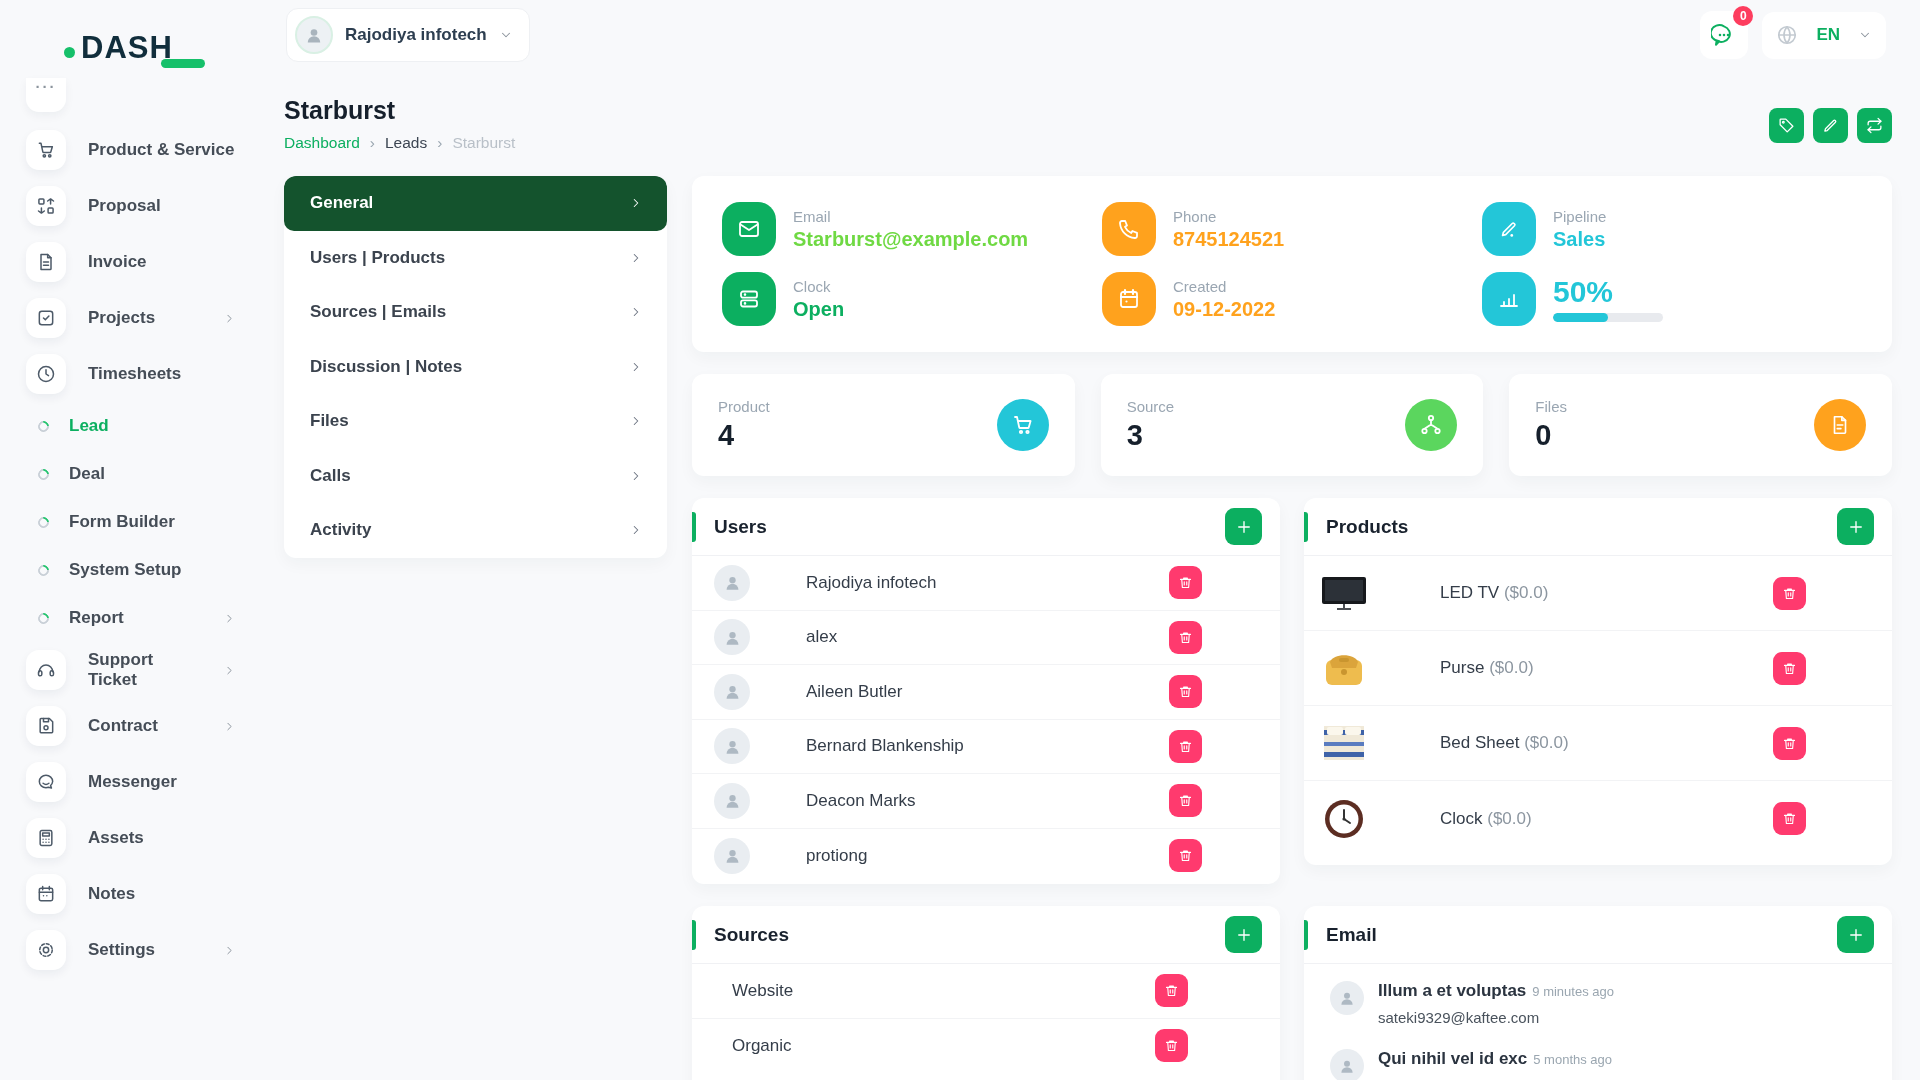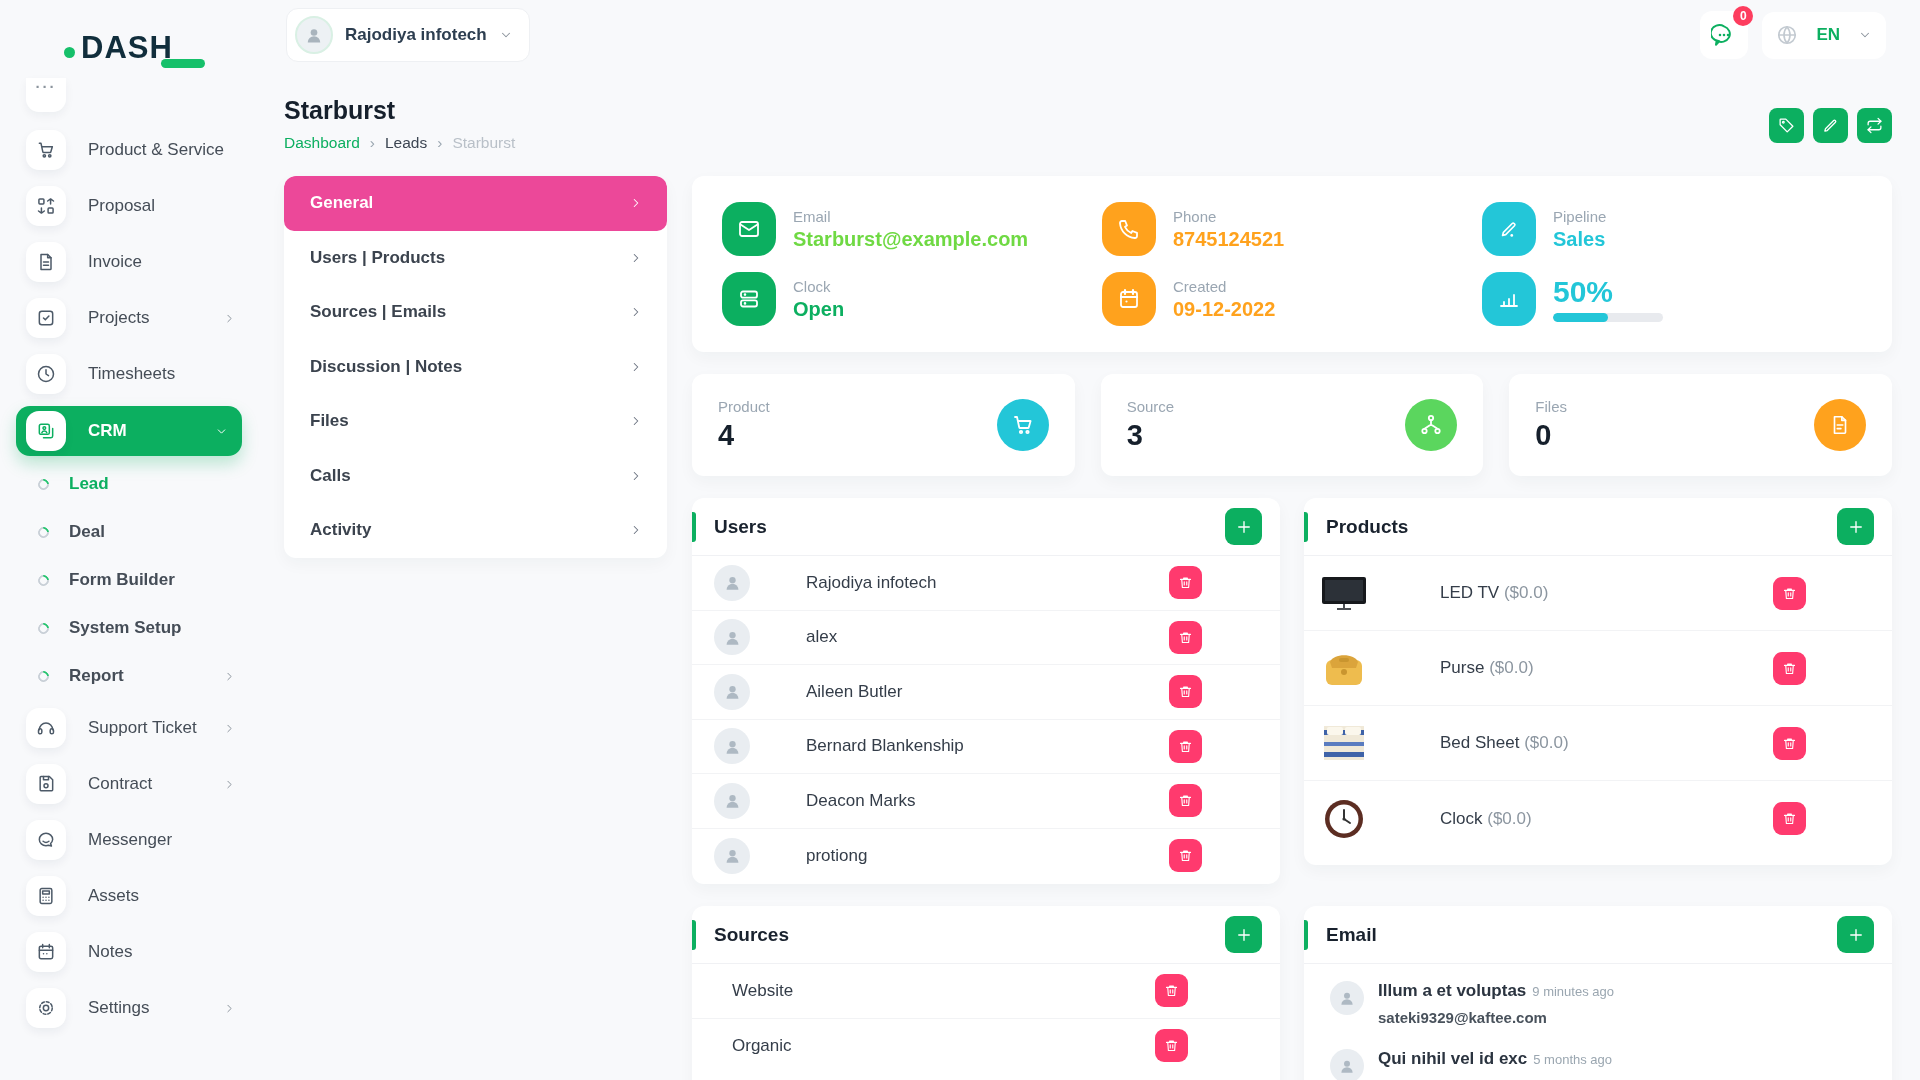--- a/index.html
+++ b/index.html
@@ -13,21 +13,21 @@
   
   .sidebar { position:absolute; left:0; top:0; width:252px; height:1080px; background:#f8f9fb; z-index:3; }
   .logo { display:flex; align-items:center; gap:6px; padding:24px 0 0 64px; height:70px; cursor:pointer; }
   .logo-dot { width:11px; height:11px; border-radius:50%; background:#16c06a; transform:translateY(5px); }
   .logo-text { font-size:31px; font-weight:800; letter-spacing:1px; color:#112e3c; position:relative; line-height:1; }
   .logo-bar { position:absolute; right:-26px; top:12px; width:44px; height:9px; border-radius:5px; background:#16c06a; }
   .menu { padding:8px 0 0 0; }
   .s-more { margin:0 0 10px 26px; width:40px; height:34px; border-radius:0 0 13px 13px; background:#ffffff; box-shadow:0 4px 10px rgba(20,40,60,.05); display:flex; align-items:flex-start; justify-content:center; color:#8b949d; font-size:15px; letter-spacing:2px; font-weight:700; }
   .s-item { display:flex; align-items:center; gap:22px; height:56px; padding:0 16px 0 26px; cursor:pointer; }
   .s-tile { width:40px; height:40px; border-radius:13px; background:#ffffff; box-shadow:0 4px 10px rgba(20,40,60,.06); display:grid; place-items:center; color:#4d5a68; flex:0 0 auto; }
-  .s-label { font-size:17px; font-weight:400; color:#454d57; }
+  .s-label { font-size:17px; font-weight:700; color:#454d57; }
   .s-chev { margin-left:auto; color:#8b939c; }
   .s-item.active-parent { background:#0caf60; border-radius:14px; margin:4px 10px 4px 16px; padding:0 14px 0 10px; height:50px; box-shadow:0 8px 16px rgba(12,175,96,.25); }
   .s-item.active-parent .s-tile { color:#0caf60; }
   .s-item.active-parent .s-label { color:#ffffff; font-weight:700; }
   .s-item.active-parent .s-chev { color:#ffffff; }
   .s-sub { display:flex; align-items:center; gap:20px; height:48px; padding:0 16px 0 38px; cursor:pointer; }
   .s-bullet { width:11px; height:11px; border-radius:50%; border:2px solid #c9d0d7; border-top-color:#27c470; transform:rotate(40deg); flex:0 0 auto; }
   .s-sub-label { font-size:17px; font-weight:600; color:#454d57; }
   .s-sub.active .s-sub-label { color:#0caf60; font-weight:700; }
 
@@ -56,21 +56,21 @@
   .head-actions { margin-left:auto; display:flex; gap:9px; margin-top:12px; }
   .act-btn { width:35px; height:35px; border-radius:8px; background:#0caf60; color:#fff; display:grid; place-items:center; border:none; cursor:pointer; }
 
   .content-row { display:flex; gap:25px; margin-top:24px; align-items:flex-start; }
   .card { background:#ffffff; border-radius:12px; box-shadow:0 6px 16px rgba(20,40,60,.04); }
 
   
   .tabs-card { width:383px; flex:0 0 auto; overflow:hidden; }
   .tab-item { display:flex; align-items:center; height:54.5px; padding:0 24px 0 26px; font-size:17px; font-weight:600; color:#3b434e; cursor:pointer; border-radius:10px; }
   .tab-item .t-chev { margin-left:auto; color:#6a7280; }
-  .tab-item.active { background:#ec4899; color:#ffffff;gap:48px; }
+  .tab-item.active { background:#14532d; color:#ffffff;gap:48px; }
   .tab-item.active .t-chev { color:#ffffff; }
 
   .right-col { flex:1; display:flex; flex-direction:column; gap:22px; }
 
   
   .overview { padding:26px 30px; display:grid; grid-template-columns:1fr 1fr 1fr; row-gap:16px; }
   .info-cell { display:flex; align-items:center; gap:17px; }
   .tile { width:54px; height:54px; border-radius:18px; display:grid; place-items:center; color:#ffffff; flex:0 0 auto; }
   .tile.green { background:#0caf60; } .tile.orange { background:#ffa21d; } .tile.cyan { background:#23c6d8; }
   .info-label { font-size:15px; color:#9aa6b2; }
@@ -108,21 +108,21 @@
   .thumb { width:48px; height:42px; display:grid; place-items:center; flex:0 0 auto; }
   .src-row .row-name { margin-left:18px; }
   .src-row { padding-left:22px; }
   .src-row .del-btn { margin-right:92px; }
 
   
   .email-entry { display:flex; gap:14px; padding:17px 24px 6px 26px; }
   .email-avatar { width:34px; height:34px; border-radius:50%; background:#e9edf1; display:grid; place-items:center; color:#aeb9c3; flex:0 0 auto; }
   .email-subject { font-size:17px; color:#2b3440; font-weight:600; }
   .email-time { font-size:13px; color:#9aa6b0; font-weight:400; margin-left:6px; }
-  .email-addr { font-size:15px; color:#49525c; margin-top:8px;font-weight:bold; }
+  .email-addr { font-size:15px; color:#49525c; margin-top:8px; }
 </style>
 </head>
 <body>
 
 <div class="app">
 
   <aside class="sidebar">
     <div class="logo">
       <span class="logo-dot"></span>
       <span class="logo-text">DASH</span>
@@ -184,36 +184,20 @@
         <span class="s-tile">
             <svg class="ic" width="20" height="20" viewBox="0 0 24 24">
               <circle cx="12" cy="12" r="9"></circle>
               <path d="M12 7v5l3 2"></path>
             </svg>
           </span>
         <span class="s-label">Timesheets</span>
       </div>
 
 
-      <div class="s-item active-parent">
-        <span class="s-tile">
-            <svg class="ic" width="20" height="20" viewBox="0 0 24 24">
-              <rect x="4" y="4" width="12" height="12" rx="2"></rect>
-              <path d="M20 9v9a2 2 0 0 1-2 2H9"></path>
-              <circle cx="10" cy="8.5" r="1.6"></circle>
-              <path d="M7 14a3.2 3.2 0 0 1 6 0"></path>
-            </svg>
-          </span>
-        <span class="s-label">CRM</span>
-        <span class="s-chev">
-            <svg class="ic" width="13" height="13" viewBox="0 0 24 24">
-              <path d="m6 9 6 6 6-6"></path>
-            </svg>
-          </span>
-      </div>
 
       <div class="s-sub active">
         <span class="s-bullet"></span>
         <span class="s-sub-label">Lead</span>
       </div>
       <div class="s-sub">
         <span class="s-bullet"></span>
         <span class="s-sub-label">Deal</span>
       </div>
       <div class="s-sub">

